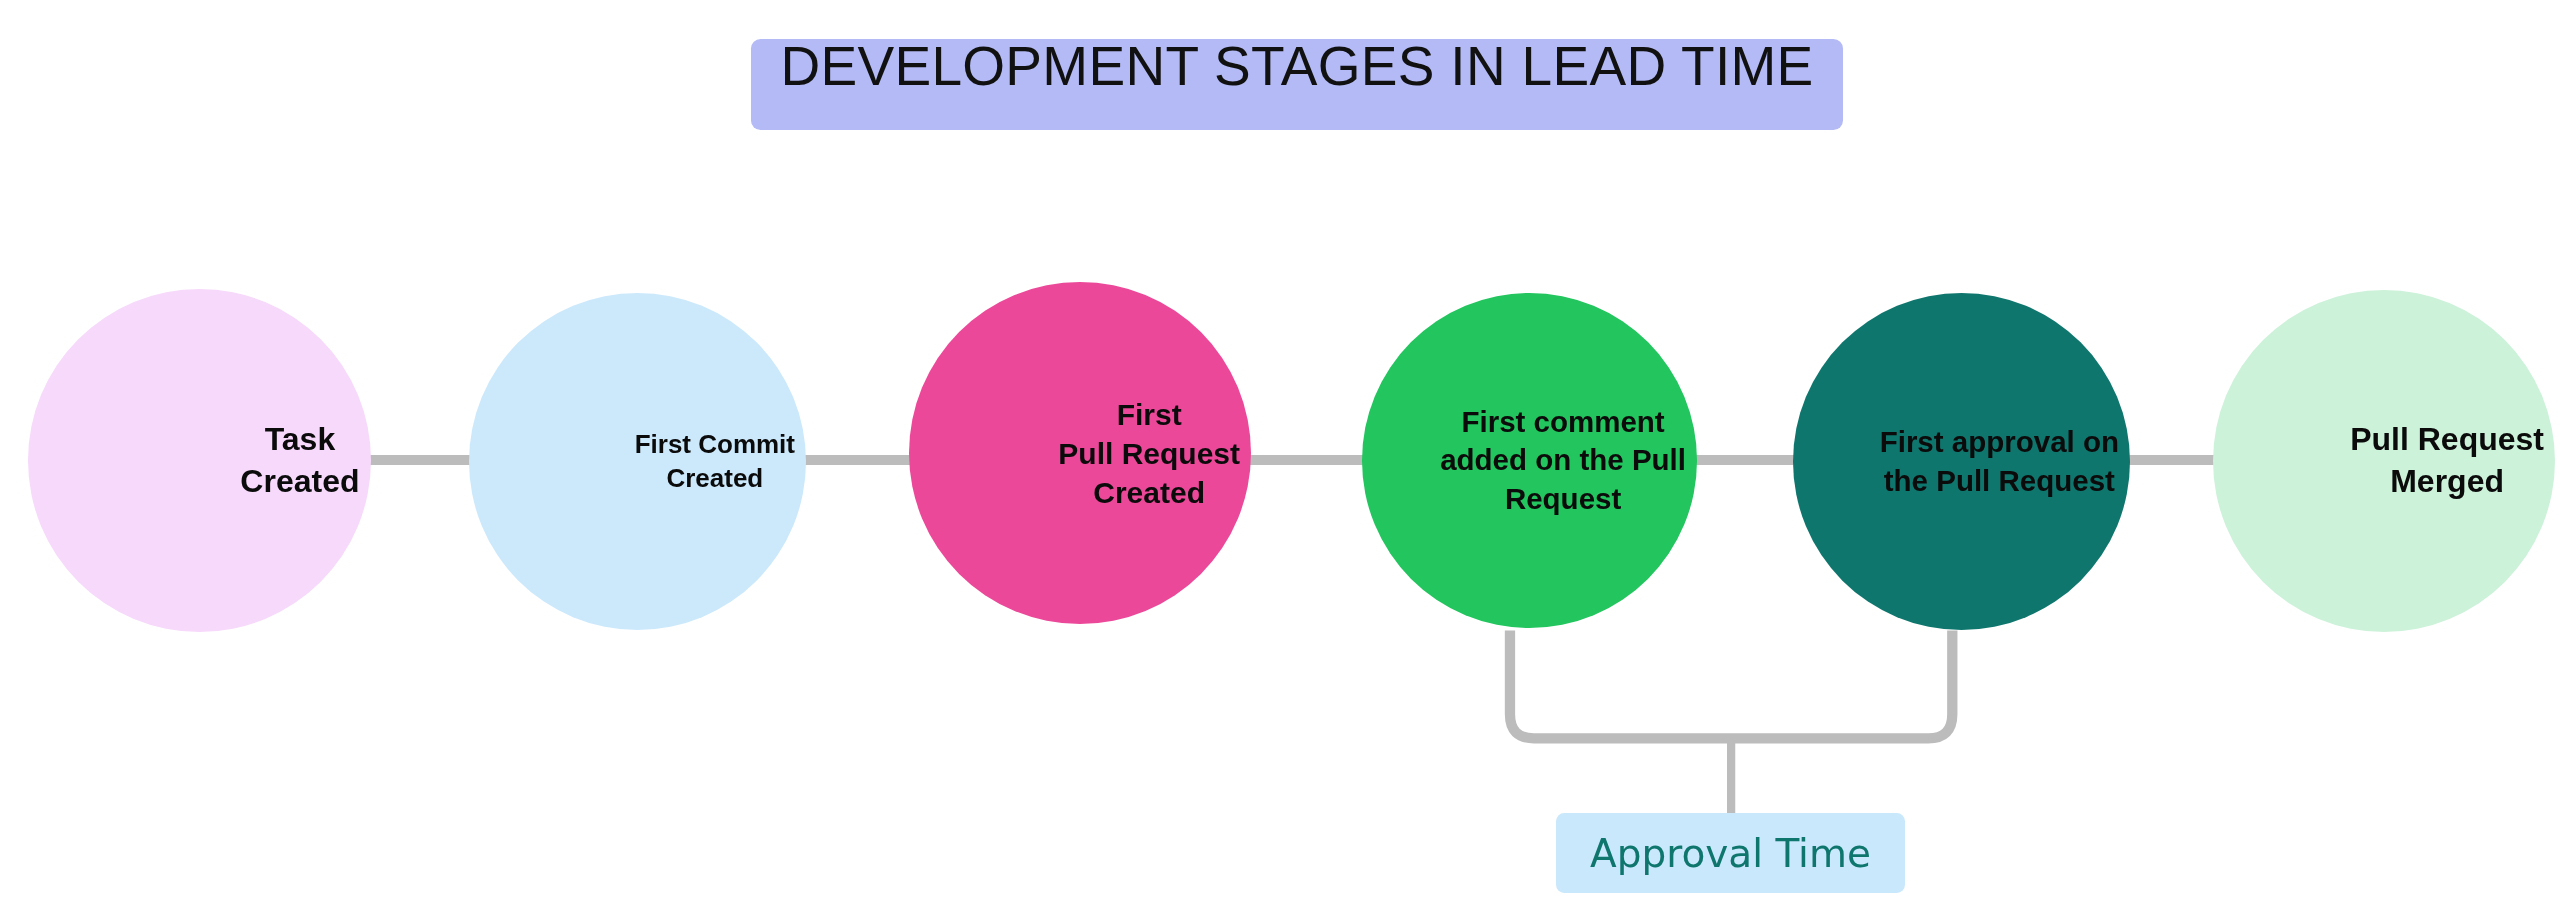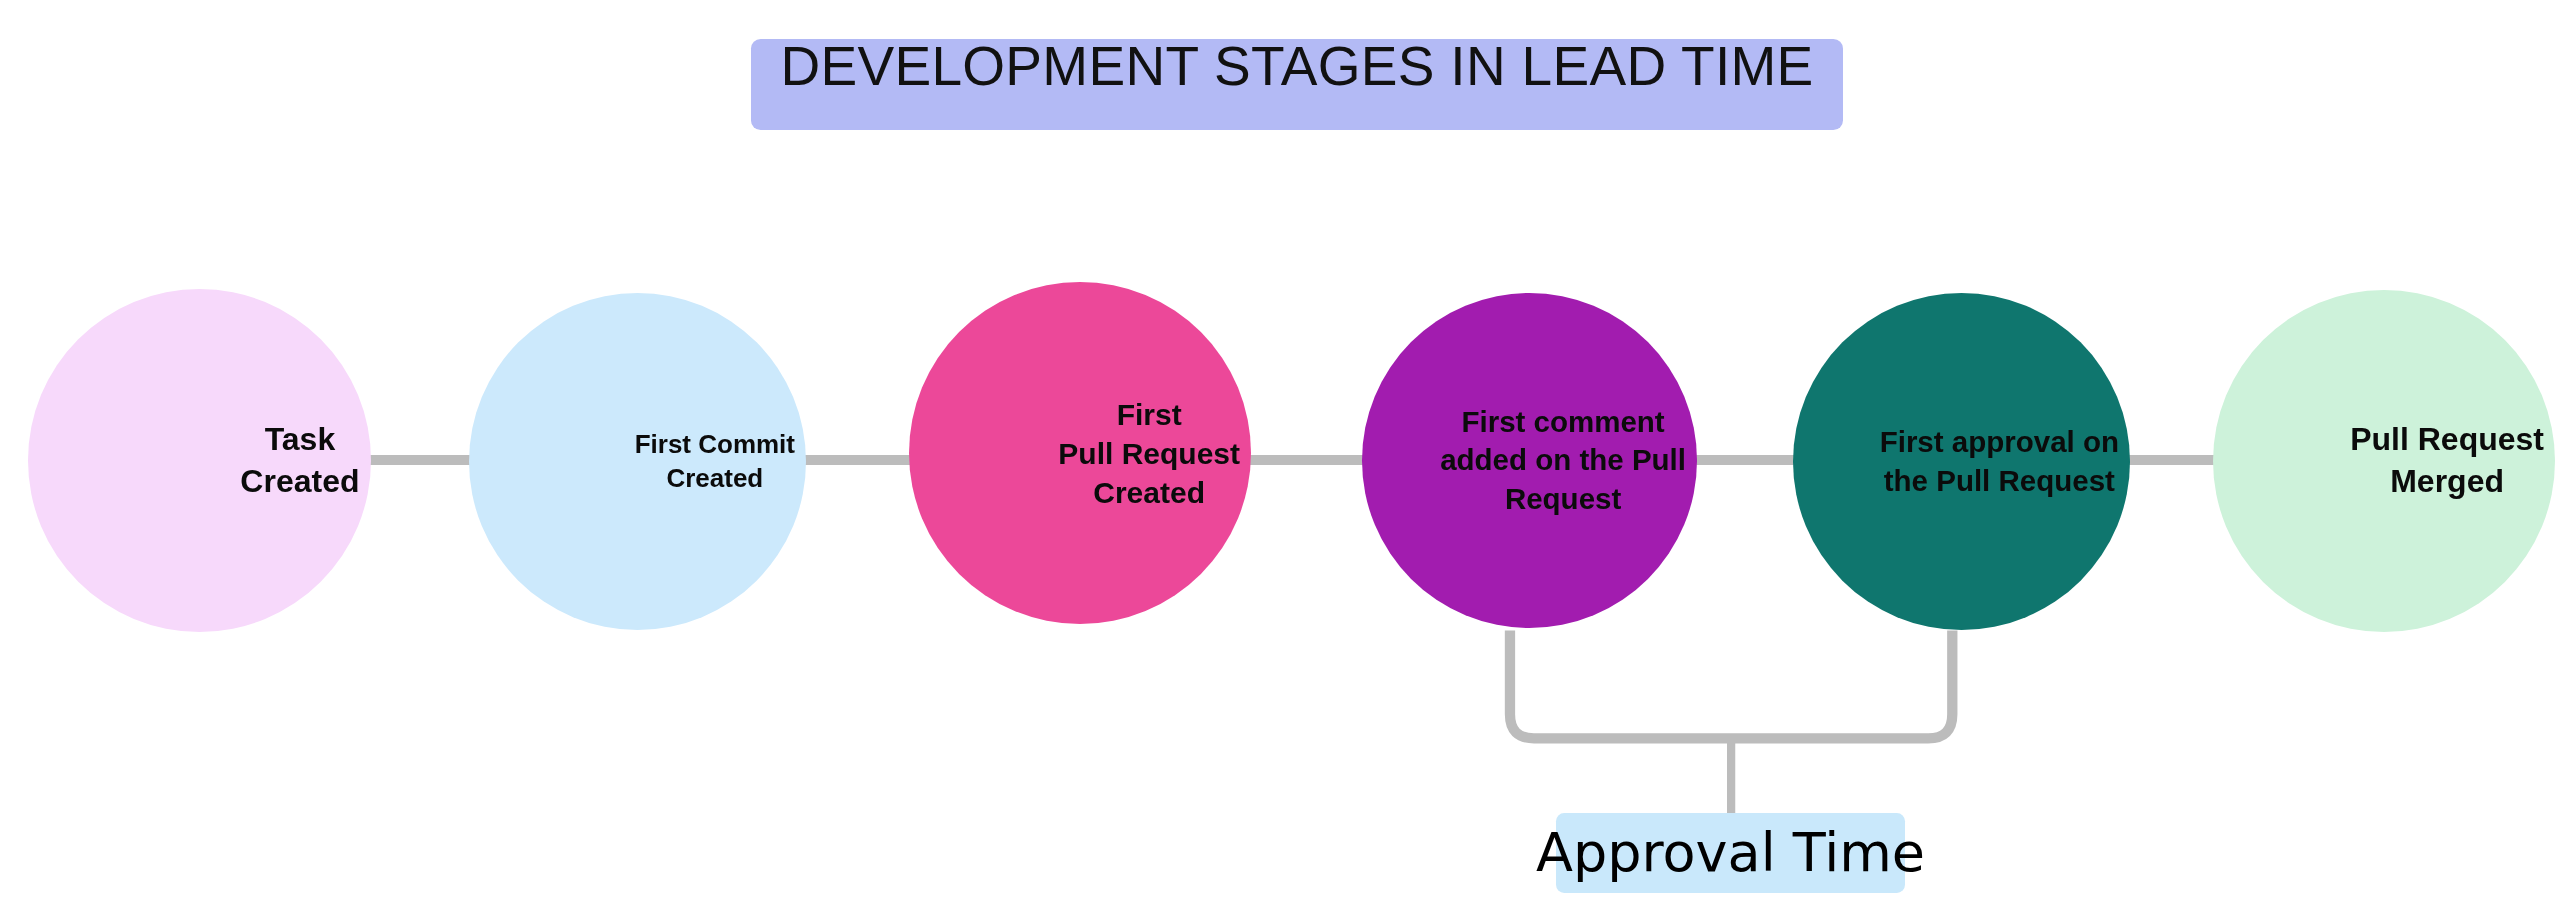--- a/index.html
+++ b/index.html
@@ -88,23 +88,23 @@
     height: 80px;
     background: #c9e8fb;
     border-radius: 8.2px;
     display: flex;
     align-items: center;
     justify-content: center;
     box-sizing: border-box;
   }
   #approval-badge-text {
     font-family: "DejaVu Sans", sans-serif;
-    font-size: 54px;
+    font-size: 39px;
     font-weight: 400;
-    color: #000000;
+    color: #0f766e;
     white-space: nowrap;
     line-height: 1;
   }
 </style>
 </head>
 <body>
 
 <div id="canvas">
 
   <div id="title-badge">
@@ -126,21 +126,21 @@
     <span class="node-label" style="font-size:26px;">First Commit
 Created</span>
   </div>
 
   <div class="node" style="left:909px;top:282px;width:342px;height:342px;background:#ec4899;">
     <span class="node-label" style="font-size:30px;">First
 Pull Request
 Created</span>
   </div>
 
-  <div class="node" style="left:1362px;top:293px;width:335px;height:335px;background:#a21caf;">
+  <div class="node" style="left:1362px;top:293px;width:335px;height:335px;background:#22c55e;">
     <span class="node-label" style="font-size:29.5px;">First comment
 added on the Pull
 Request</span>
   </div>
 
   <div class="node" style="left:1793px;top:293px;width:337px;height:337px;background:#0f766e;">
     <span class="node-label" style="font-size:29.5px;">First approval on
 the Pull Request</span>
   </div>
 

